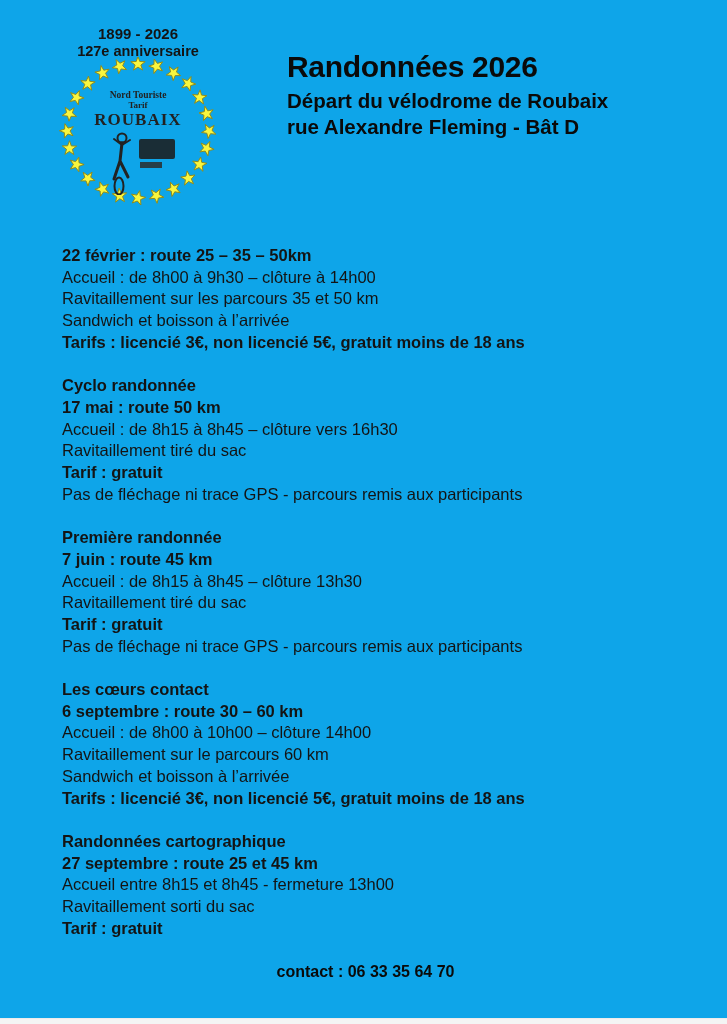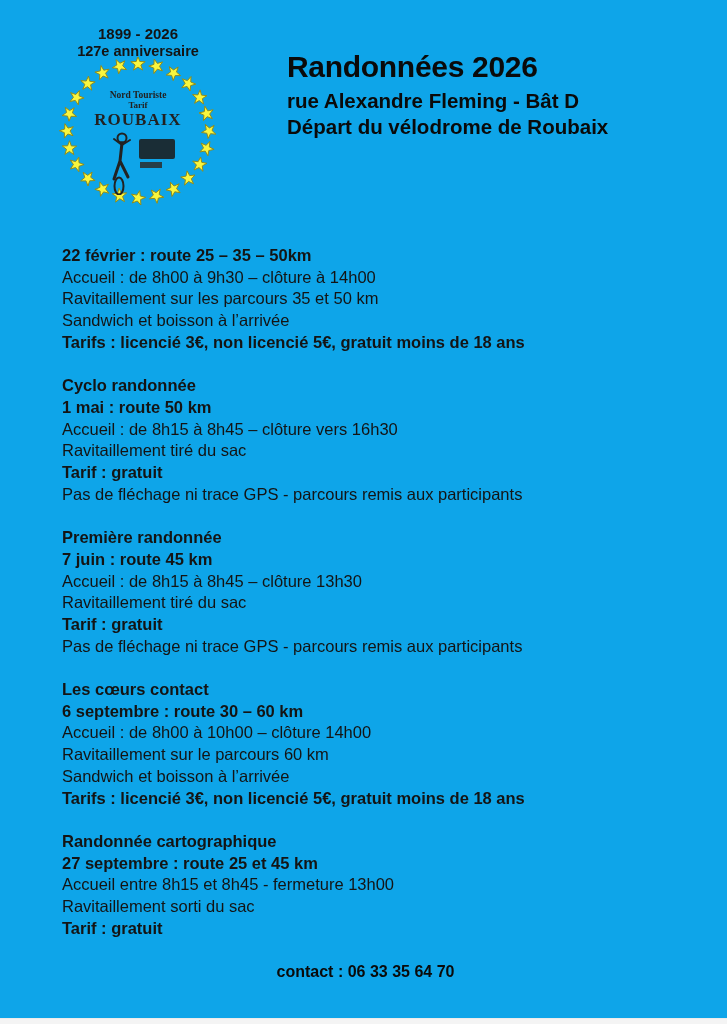--- a/index.html
+++ b/index.html
@@ -105,35 +105,35 @@
         <path d="M30 14 L22 8 M30 14 L38 9" stroke="#222" fill="none" stroke-width="2" stroke-linecap="round"></path>
         <ellipse cx="27" cy="55" rx="4.5" ry="8.5" fill="none" stroke="#222" stroke-width="2"></ellipse>
         <rect x="47" y="8" width="36" height="20" rx="2" fill="#1d1d1d" opacity="0.88"></rect>
         <rect x="48" y="31" width="22" height="6" fill="#2c2c2c" opacity="0.85"></rect>
       </svg>
     </div>
   </div>
 
   <div class="header">
     <h1>Randonnées 2026</h1>
+    <div class="sub">Départ du vélodrome de Roubaix</div>
     <div class="sub">rue Alexandre Fleming - Bât D</div>
-    <div class="sub">Départ du vélodrome de Roubaix</div>
   </div>
 
   <div class="events">
       <div class="event">
         <div class="line b">22 février : route 25 – 35 – 50km</div>
         <div class="line">Accueil : de 8h00 à 9h30 – clôture à 14h00</div>
         <div class="line">Ravitaillement sur les parcours 35 et 50 km</div>
         <div class="line">Sandwich et boisson à l’arrivée</div>
         <div class="line b">Tarifs : licencié 3€, non licencié 5€, gratuit moins de 18 ans</div>
       </div>
       <div class="event">
         <div class="line b">Cyclo randonnée</div>
-        <div class="line b">1 mai : route 50 km</div>
+        <div class="line b">17 mai : route 50 km</div>
         <div class="line">Accueil : de 8h15 à 8h45 – clôture vers 16h30</div>
         <div class="line">Ravitaillement tiré du sac</div>
         <div class="line b">Tarif : gratuit</div>
         <div class="line">Pas de fléchage ni trace GPS - parcours remis aux participants</div>
       </div>
       <div class="event">
         <div class="line b">Première randonnée</div>
         <div class="line b">7 juin : route 45 km</div>
         <div class="line">Accueil : de 8h15 à 8h45 – clôture 13h30</div>
         <div class="line">Ravitaillement tiré du sac</div>
@@ -142,21 +142,21 @@
       </div>
       <div class="event">
         <div class="line b">Les cœurs contact</div>
         <div class="line b">6 septembre : route 30 – 60 km</div>
         <div class="line">Accueil : de 8h00 à 10h00 – clôture 14h00</div>
         <div class="line">Ravitaillement sur le parcours 60 km</div>
         <div class="line">Sandwich et boisson à l’arrivée</div>
         <div class="line b">Tarifs : licencié 3€, non licencié 5€, gratuit moins de 18 ans</div>
       </div>
       <div class="event">
-        <div class="line b">Randonnée cartographique</div>
+        <div class="line b">Randonnées cartographique</div>
         <div class="line b">27 septembre : route 25 et 45 km</div>
         <div class="line">Accueil entre 8h15 et 8h45 - fermeture 13h00</div>
         <div class="line">Ravitaillement sorti du sac</div>
         <div class="line b">Tarif : gratuit</div>
       </div>
     </div>
 
   <div class="footer">contact : 06 33 35 64 70</div>
 
   <div class="bottom-strip"></div>

